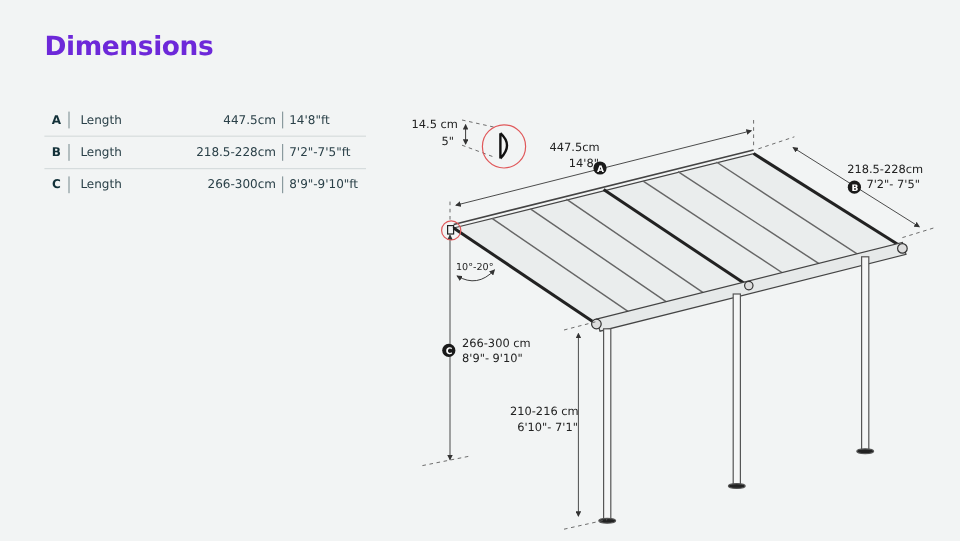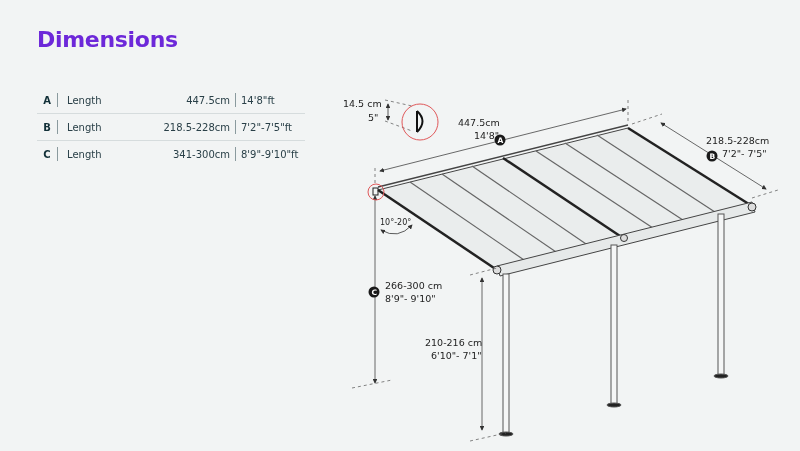--- a/index.html
+++ b/index.html
@@ -56,21 +56,21 @@
     <span class="sep"></span>
     <span class="cell-label">Length</span>
     <span class="cell-cm">218.5-228cm</span>
     <span class="sep"></span>
     <span class="cell-ft">7'2"-7'5"ft</span>
   </div>
   <div class="row">
     <span class="cell-letter">C</span>
     <span class="sep"></span>
     <span class="cell-label">Length</span>
-    <span class="cell-cm">341-300cm</span>
+    <span class="cell-cm">266-300cm</span>
     <span class="sep"></span>
     <span class="cell-ft">8'9"-9'10"ft</span>
   </div>
 </div>
 
 <svg class="diagram" width="800" height="451" viewBox="0 0 800 451">
   <defs>
     <marker id="arr" markerWidth="6" markerHeight="6" refX="5" refY="3" orient="auto">
       <path d="M0,0 L6,3 L0,6 z" fill="#333"></path>
     </marker>

